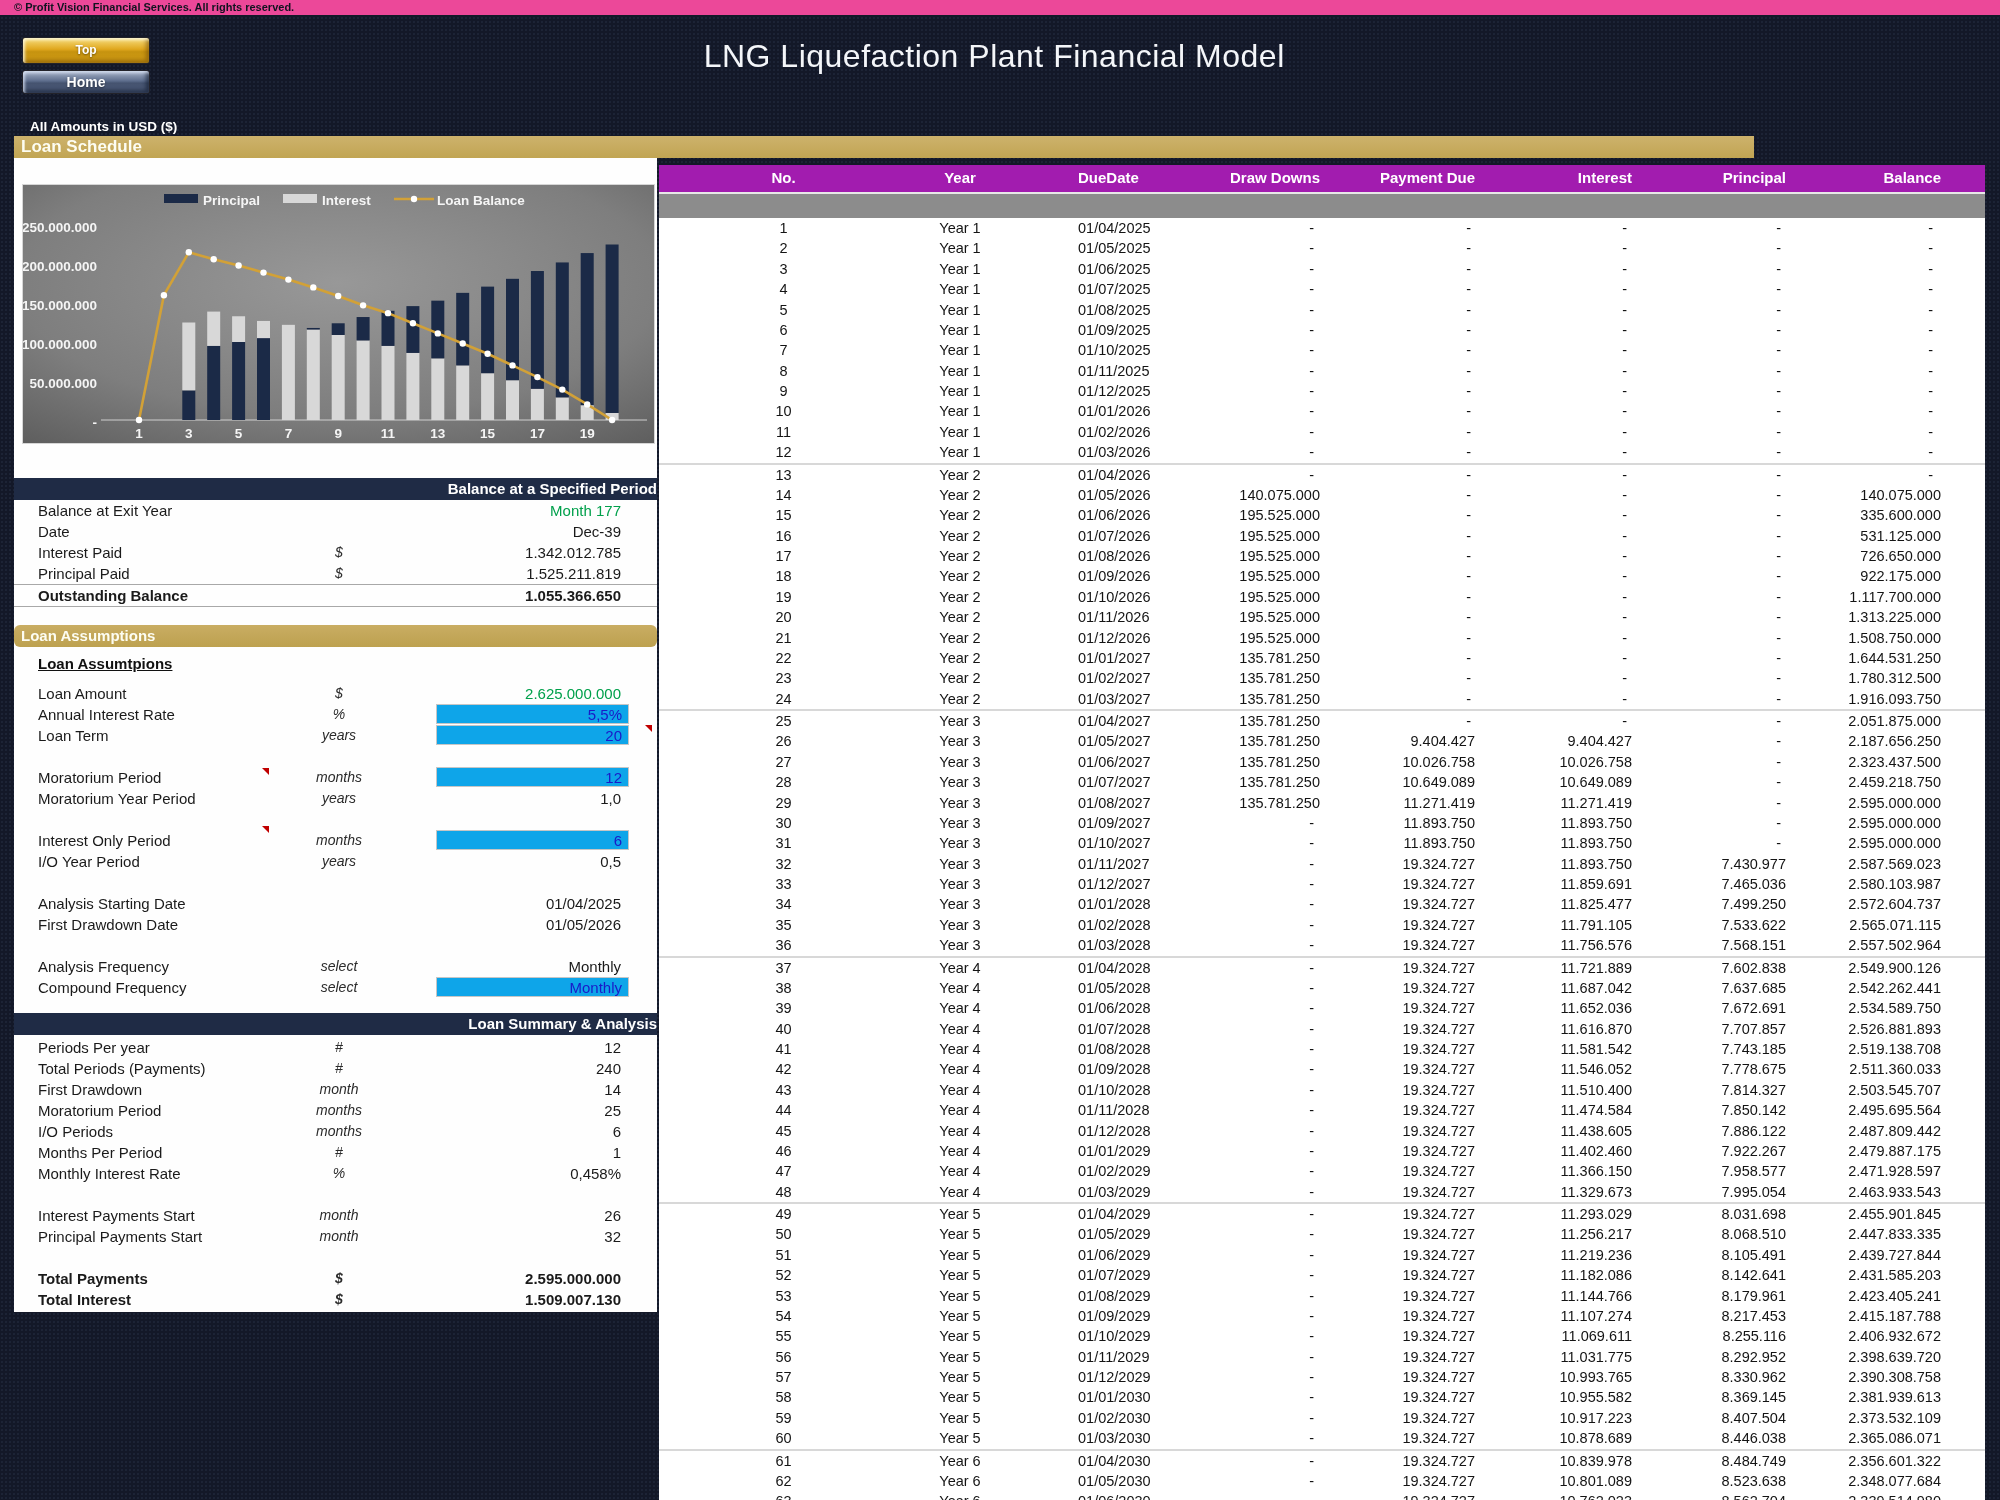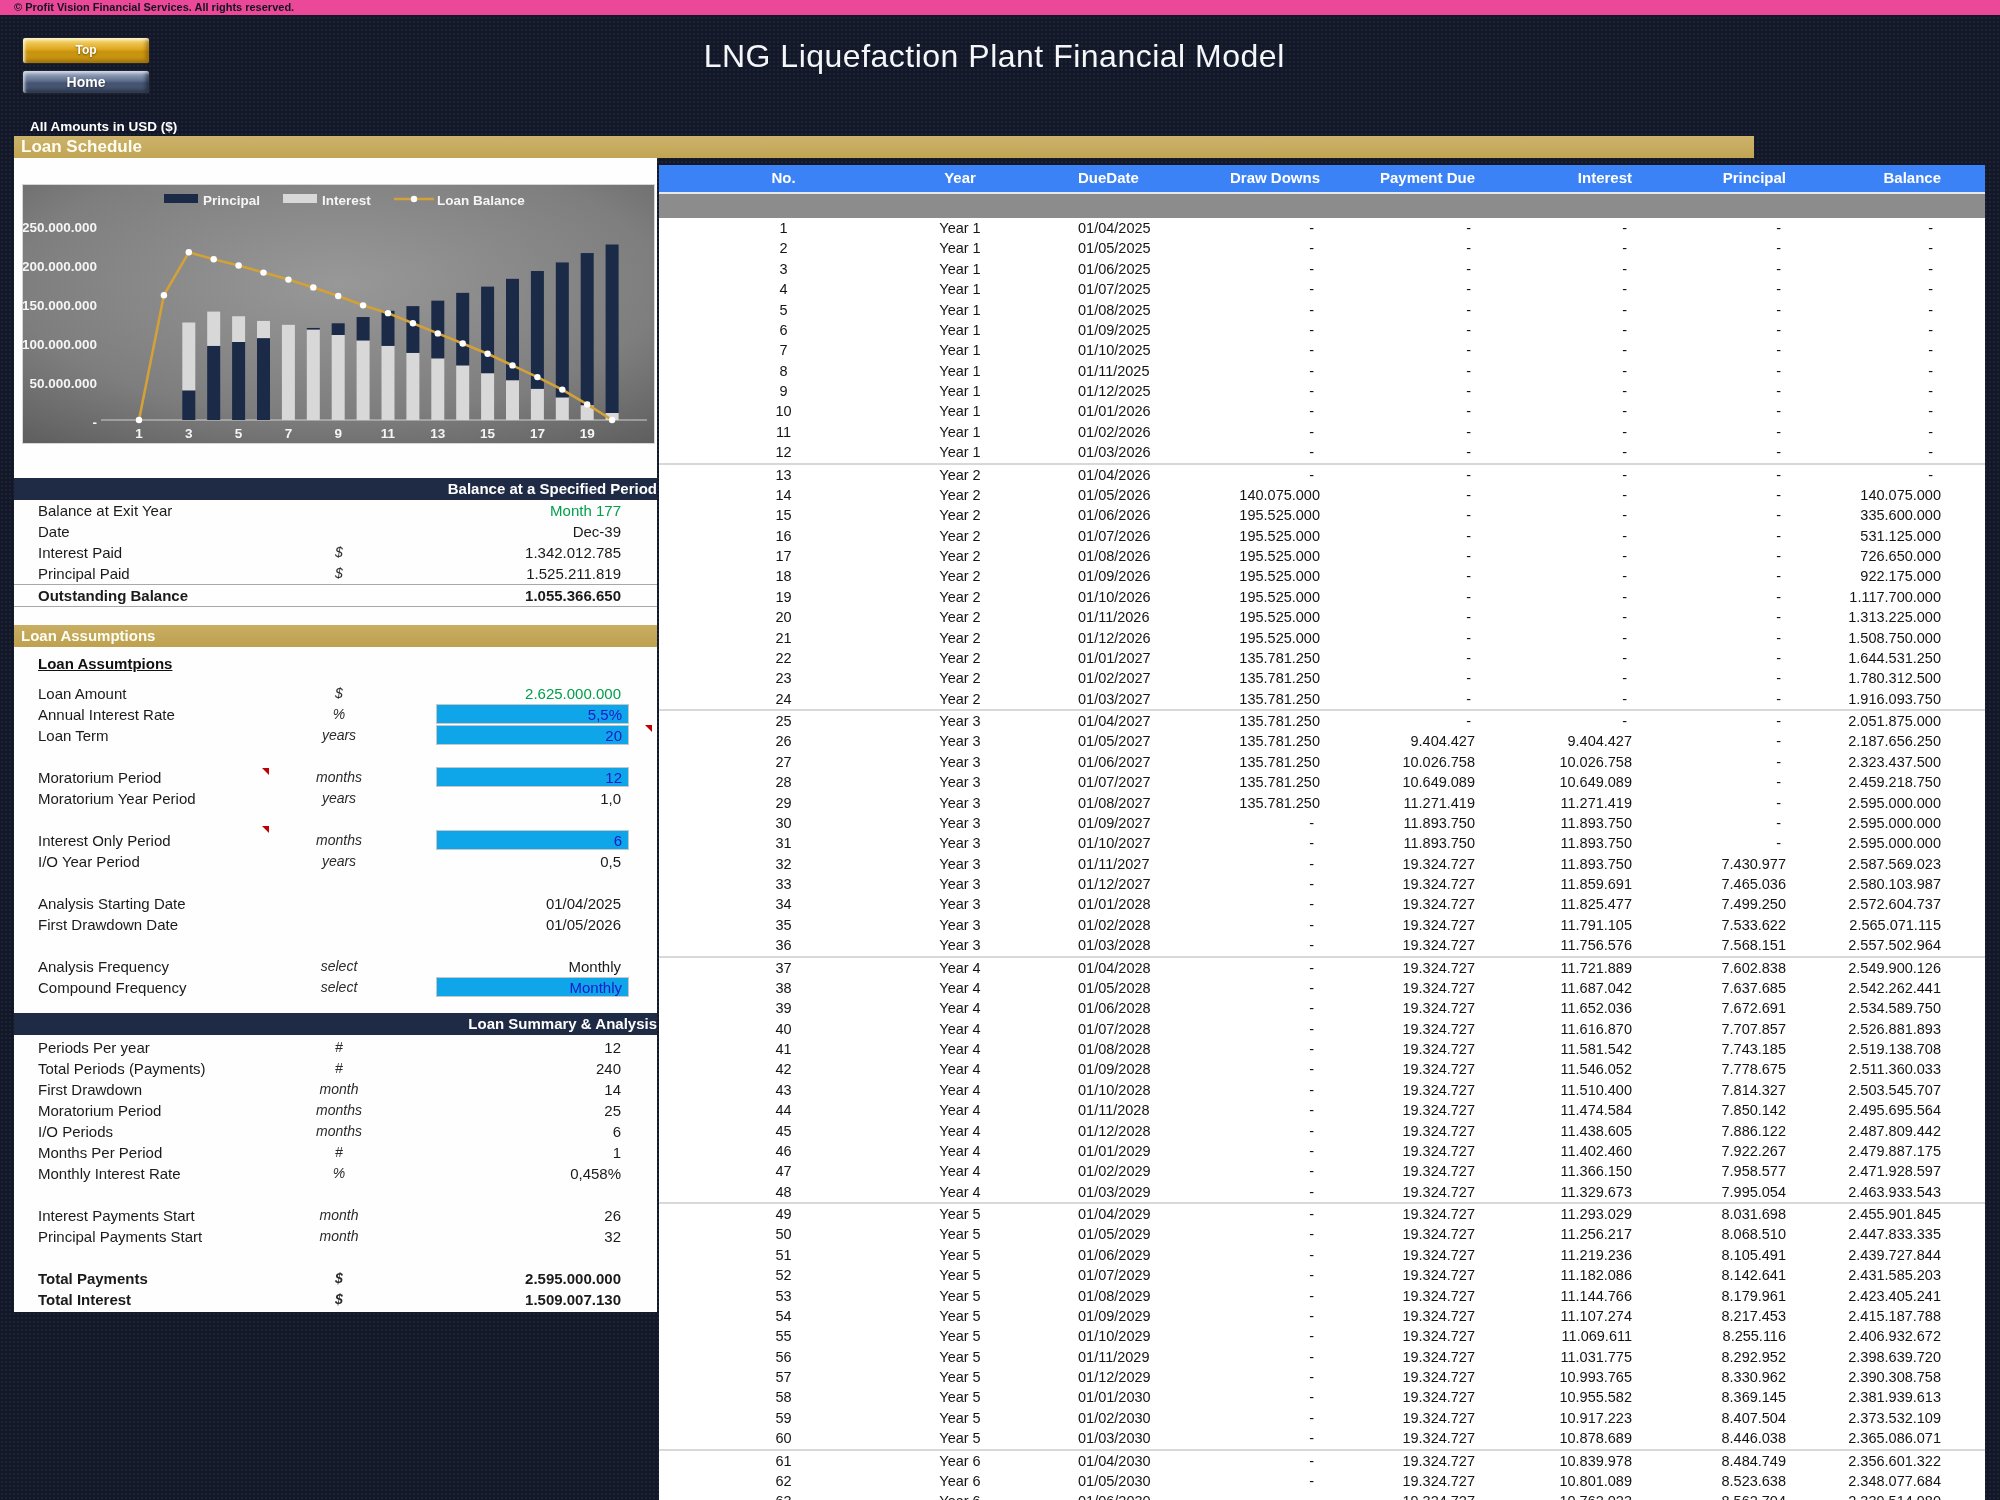--- a/index.html
+++ b/index.html
@@ -28,40 +28,40 @@
   .amounts-note{position:absolute;left:30px;top:119px;color:#fff;font-weight:bold;font-size:13.5px;}
   .gold-band{position:absolute;left:14px;top:136px;width:1740px;height:22px;
     background:linear-gradient(#cdb26c,#c1a553);color:#fdfdf2;font-size:17px;font-weight:bold;
     line-height:22px;padding-left:7px;box-sizing:border-box;}
   
   .left-panel{position:absolute;left:14px;top:158px;width:643px;height:1154px;background:#fefefe;}
   .chart-box{position:absolute;left:8px;top:26px;width:633px;height:260px;border:1px solid #d6d6d6;box-sizing:border-box;}
   .sec-head{height:22px;line-height:22px;font-size:15px;font-weight:bold;color:#fff;
     padding-left:7px;box-sizing:border-box;}
   .sec-head.navy{background:#1f2b45;text-align:right;}
-  .sec-head.gold{background:linear-gradient(#c9ad63,#bda14f);color:#fdfdf2;}
+  .sec-head.gold{background:linear-gradient(#c9ad63,#bda14f);color:#fdfdf2;border-radius:6px;}
   .panel-flow{position:absolute;left:0;top:320px;width:643px;}
   .prow{display:flex;height:21px;line-height:21px;font-size:15px;color:#1a1a1a;}
   .prow .lbl{width:265px;padding-left:24px;box-sizing:border-box;white-space:nowrap;}
   .prow .unit{width:120px;text-align:center;font-style:italic;font-size:14px;color:#2b2b2b;}
   .prow .spc{width:37px;}
   .prow .val{width:193px;text-align:right;padding-right:8px;box-sizing:border-box;white-space:nowrap;}
   .prow .val.boxed{background:#0ea5e9;border:1px solid #c6c6c6;height:20px;line-height:19px;
     margin-right:4px;padding-right:6px;}
   .prow.total .lbl,.prow.total .val,.prow.total .unit{font-weight:bold;}
   .val.green{color:#00a04b;}
   .val.blue{color:#1a1ac8;}
   .subhead{height:22px;line-height:22px;font-size:15px;font-weight:bold;color:#111;
     text-decoration:underline;padding-left:24px;}
   .grp-gap{height:21px;}
   .balance-rows .prow:last-child{border-top:1px solid #a8a8a8;border-bottom:1px solid #a8a8a8;}
   .cmark{position:absolute;width:0;height:0;border-top:7px solid #c00000;border-left:7px solid transparent;}
   
   .sched{position:absolute;left:659px;top:165px;width:1326px;}
-  .thead{display:flex;height:27px;background:#3b82f6;border-bottom:2px solid #e8e8e8;
+  .thead{display:flex;height:27px;background:#a21caf;border-bottom:2px solid #e8e8e8;
     color:#fff;font-weight:bold;font-size:15px;line-height:25px;}
   .gray-row{height:24px;background:#8c8c8c;}
   .trow{display:flex;height:20.38px;background:#fff;font-size:14.5px;color:#141414;line-height:20.38px;}
   .trow.yearsep{border-top:2px solid #d8d8d8;}
   .c0{width:221px;text-align:center;padding-left:28px;box-sizing:border-box;}
   .c1{width:160px;text-align:center;}
   .c2{width:175px;text-align:left;padding-left:38px;box-sizing:border-box;}
   .c3{width:115px;text-align:right;padding-right:10px;box-sizing:border-box;}
   .c4{width:157px;text-align:right;padding-right:12px;box-sizing:border-box;}
   .c5{width:156px;text-align:right;padding-right:11px;box-sizing:border-box;}

